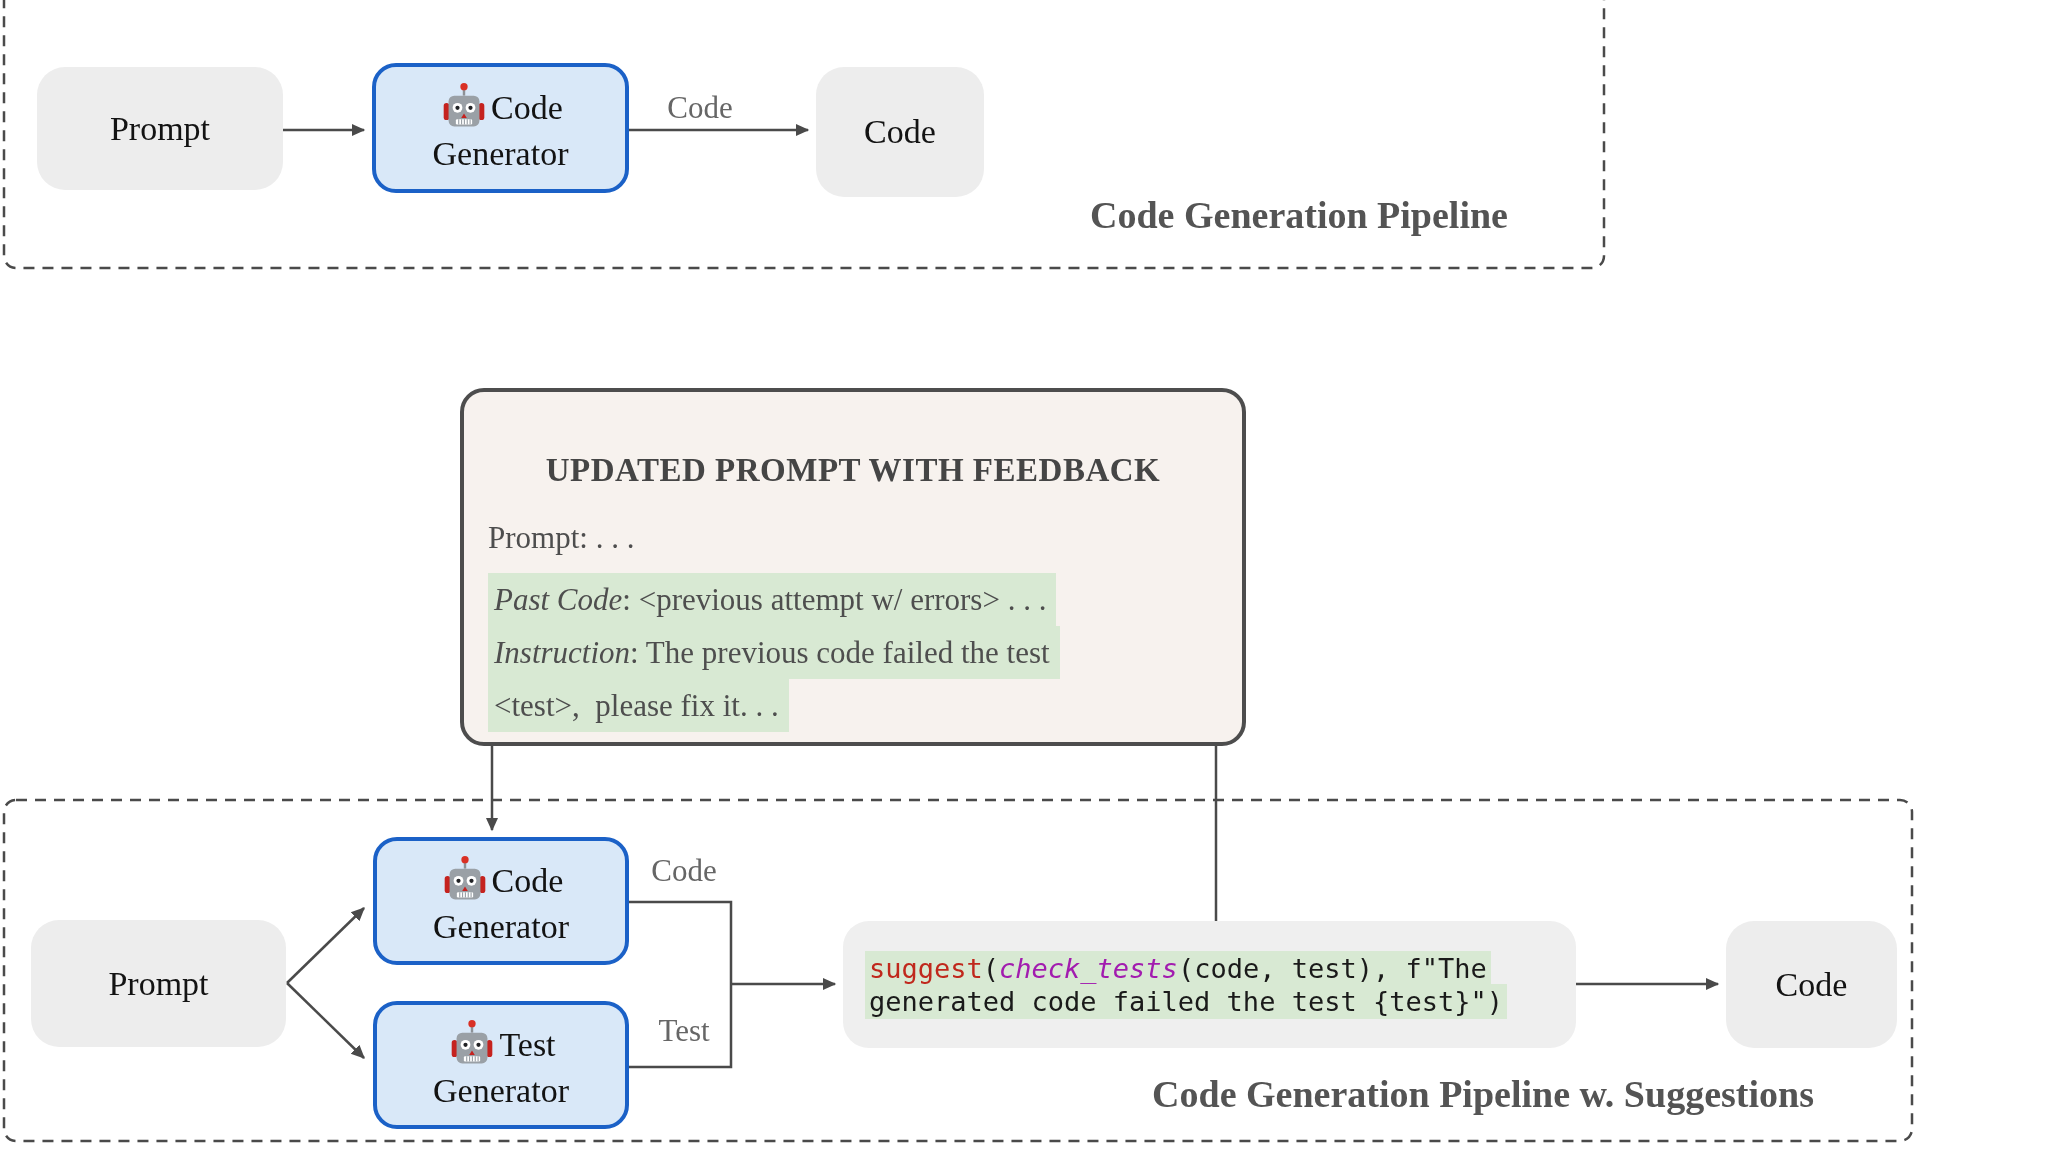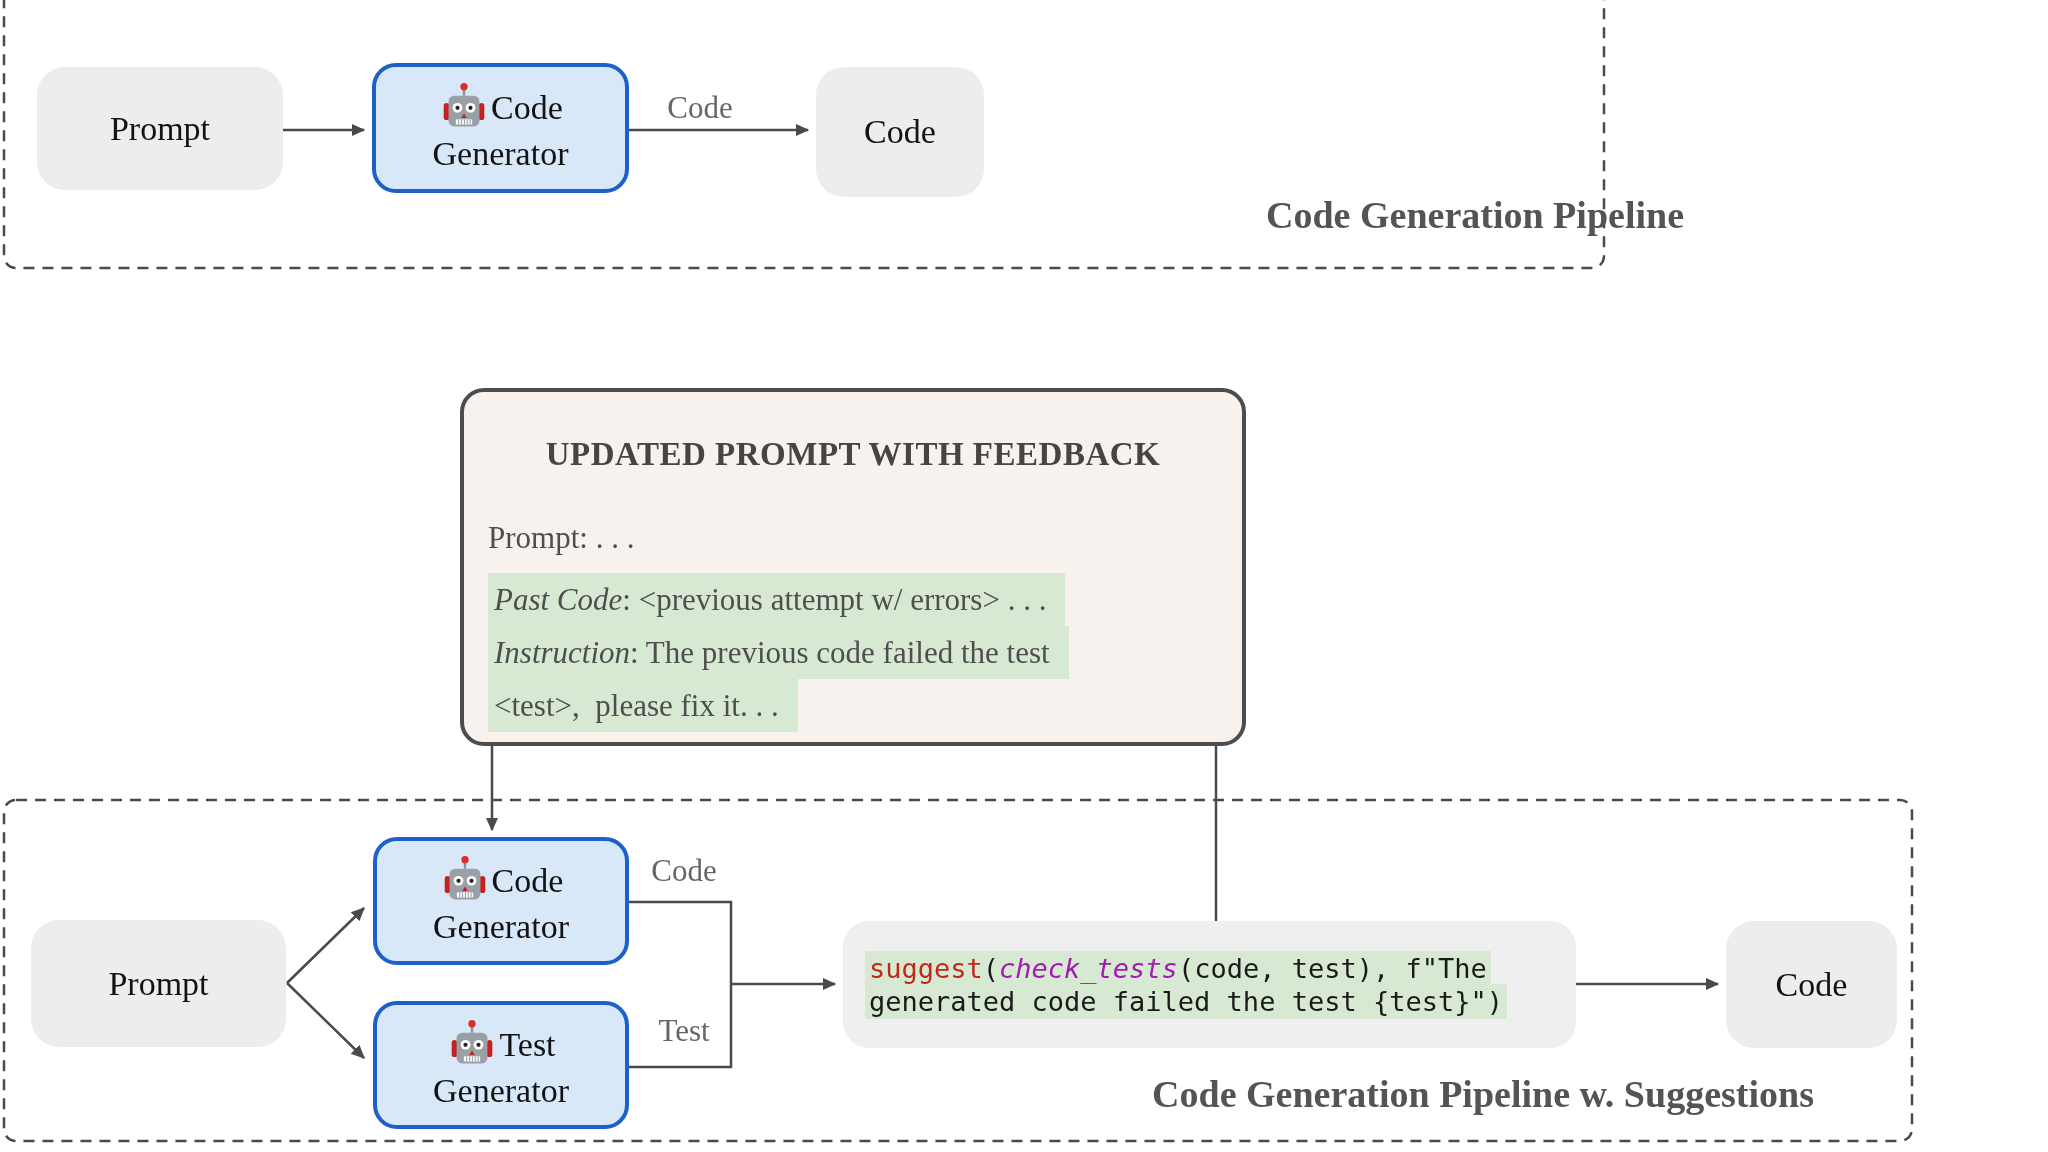--- a/index.html
+++ b/index.html
@@ -13,25 +13,25 @@
   .gen-inner{display:flex;flex-direction:column;align-items:center;line-height:1.22;}
   .gen-line1{display:flex;align-items:center;}
   .robot{width:52px;height:52px;margin-right:1px;flex:0 0 auto;}
 
   .edge-label{position:absolute;font-size:31px;color:#666;text-align:center;}
   .section-title{position:absolute;font-weight:bold;font-size:38px;color:#545454;text-align:center;}
 
   
   #feedback{position:absolute;left:460px;top:388px;width:786px;height:358px;
             background:#f7f2ee;border:4px solid #4d4d4d;border-radius:24px;box-sizing:border-box;}
-  #feedback .fb-title{margin-top:44px;text-align:center;font-weight:bold;font-size:33px;color:#454545;letter-spacing:.5px;}
+  #feedback .fb-title{margin-top:60px;text-align:center;font-weight:bold;font-size:33px;color:#454545;letter-spacing:.5px;}
   #feedback .fb-body{position:absolute;left:24px;top:128px;right:20px;}
   .fb-line{height:53px;display:flex;font-size:31px;color:#4e4e4e;white-space:pre;}
   .fb-line em{font-style:italic;}
-  .hl{background:#d8e9d3;padding:7px 19px 7px 6px;display:inline-flex;align-items:center;white-space:pre;}
+  .hl{background:#d8e9d3;padding:7px 10px 7px 6px;display:inline-flex;align-items:center;white-space:pre;}
 
   
   #suggest-box{position:absolute;left:843px;top:921px;width:733px;height:127px;background:#efefef;
                border-radius:26px;display:flex;flex-direction:column;justify-content:center;padding-left:22px;box-sizing:border-box;}
   .code-line{font-family:"DejaVu Sans Mono", monospace;font-size:27px;line-height:33px;color:#1a1a1a;white-space:pre;}
   .code-line .hl-code{background:#d8e9d3;padding:2px 4px;white-space:pre;}
   .tok-red{color:#c0281c;}
   .tok-purple{color:#a21caf;font-style:italic;}
 </style>
 </head>
@@ -88,21 +88,21 @@
       <div>Generator</div>
     </div>
   </div>
 
   <div class="edge-label" style="left:648px;top:90px;width:104px;">Code</div>
 
   <div class="node" style="left:816px;top:67px;width:168px;height:130px;">
     <span>Code</span>
   </div>
 
-  <div class="section-title" style="left:1084px;top:193px;width:600px;text-align:right;">Code Generation Pipeline</div>
+  <div class="section-title" style="left:999px;top:193px;width:600px;">Code Generation Pipeline</div>
 
   <div id="feedback">
     <div class="fb-title">UPDATED PROMPT WITH FEEDBACK</div>
     <div class="fb-body">
       <div class="fb-line">
         <span>Prompt: . . .</span>
       </div>
       <div class="fb-line">
         <span class="hl"><em>Past Code</em><span>: &lt;previous attempt w/ errors&gt; . . .</span></span>
       </div>

